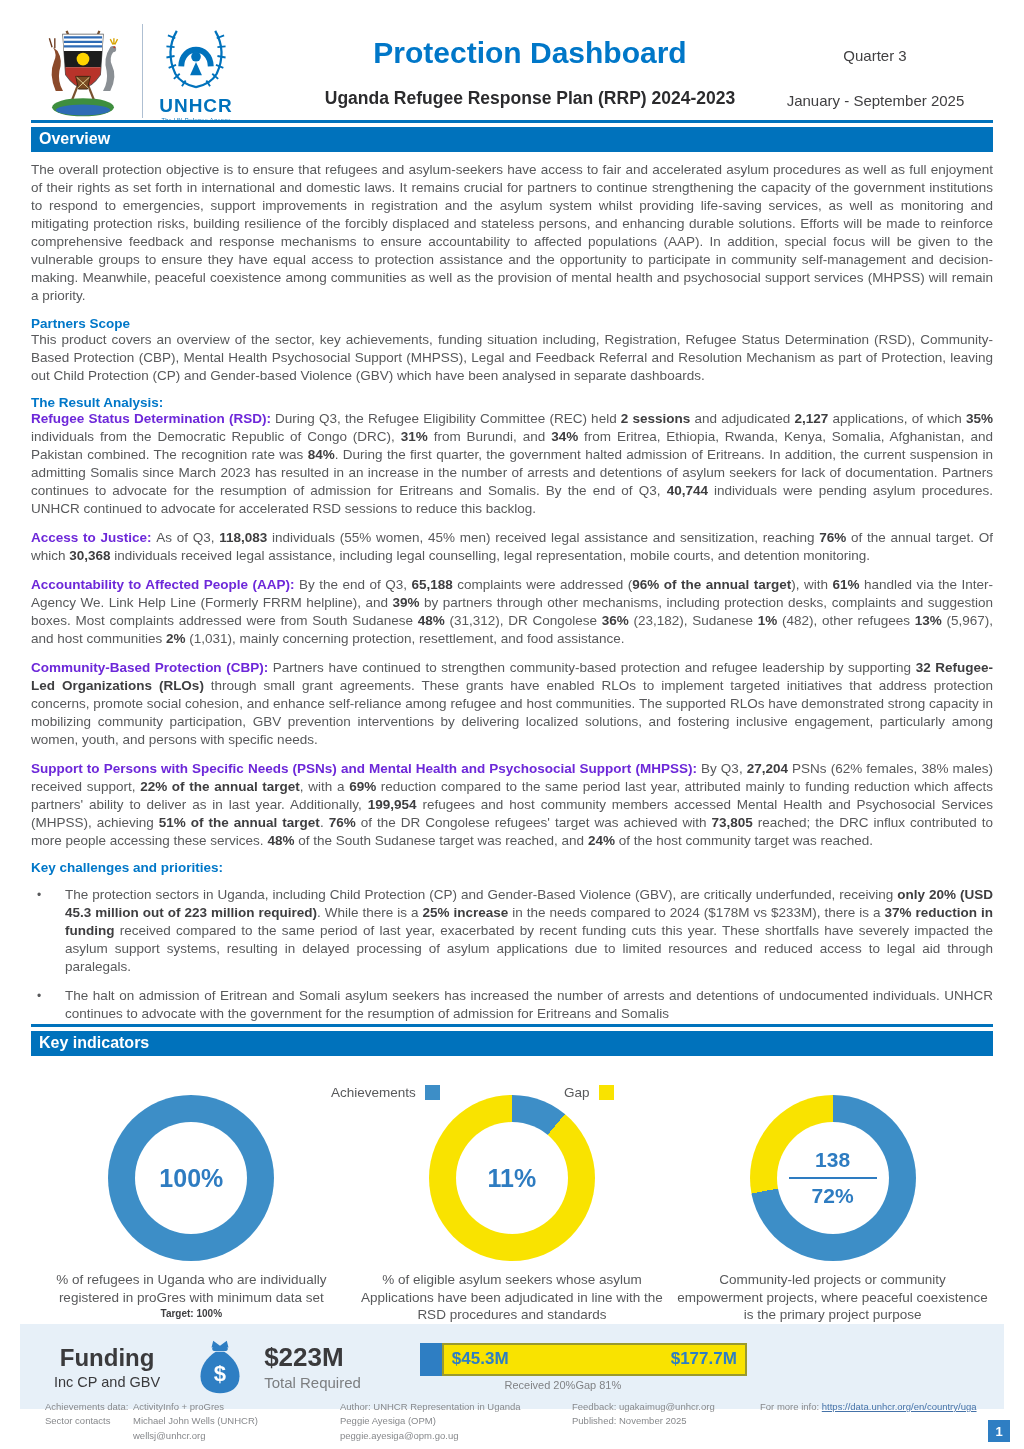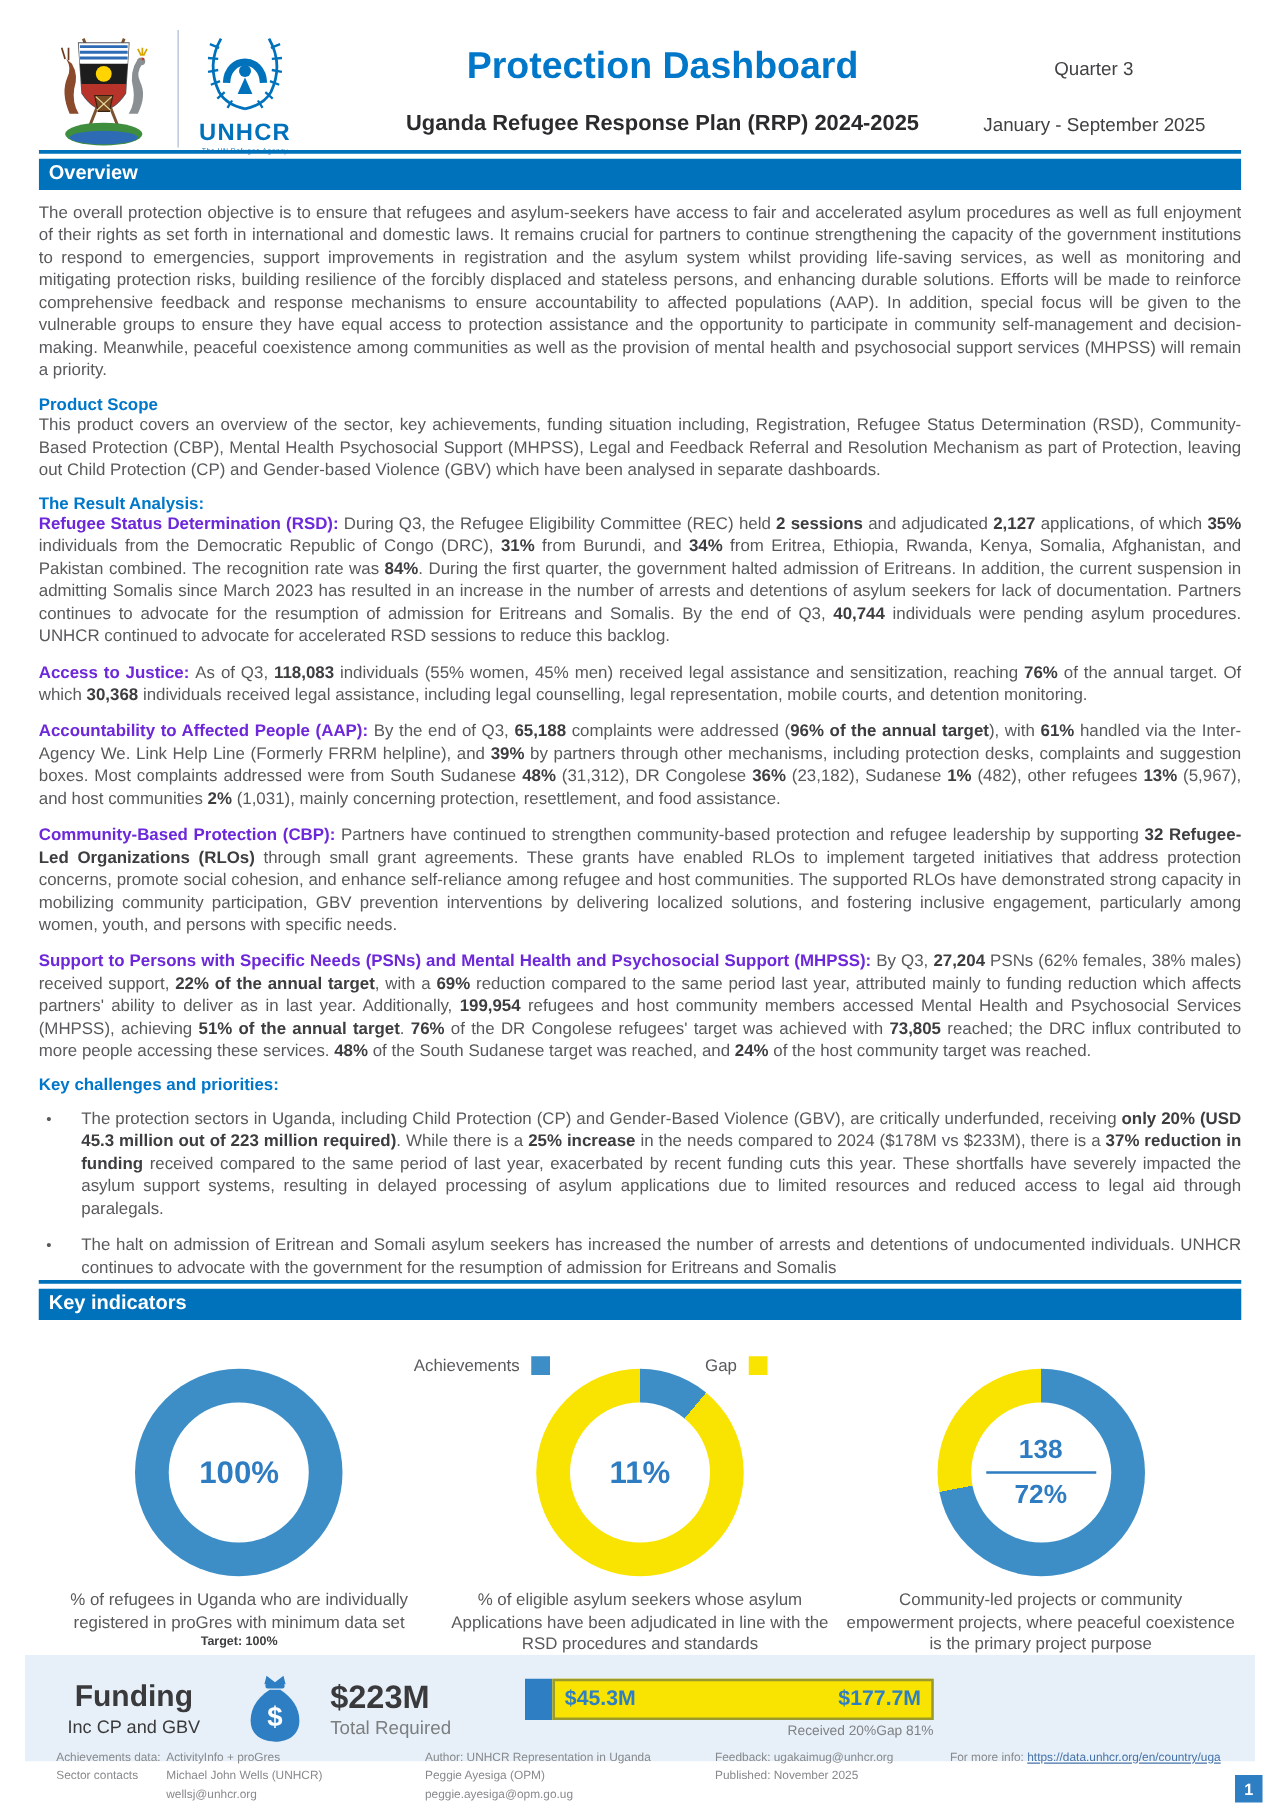--- a/index.html
+++ b/index.html
@@ -68,21 +68,21 @@
   .moneybag { margin-left:34px; width:52px; height:56px; }
   .total-block { margin-left:18px; }
   .total-amount { font-size:26px; font-weight:bold; color:#3A3A3C; }
   .total-label { font-size:15px; color:#7C7E80; margin-top:1px; }
   .bar-block { margin-left:18px; width:368px; }
   .fund-bar { display:flex; height:33px; width:100%;padding-left:41px; }
   .fund-bar-blue { width:22px; background:#2E7EC3; }
   .fund-bar-yellow { flex:1; background:#F9E300; border:2px solid #9a9a2e; display:flex;
     align-items:center; justify-content:space-between; padding:0 8px; }
   .fund-amt { font-size:17px; font-weight:bold; color:#2E7EC3; }
-  .fund-bar-labels { display:flex; justify-content:flex-end; font-size:11px; color:#808285; margin-top:3px; }
+  .fund-bar-labels { display:flex; justify-content:center; font-size:11px; color:#808285; margin-top:3px; }
   
   .footer { position:absolute; left:45px; top:1400px; width:960px; display:flex;
     font-size:9.5px; color:#87898C; line-height:1.5; }
   .fcol1 { width:295px; }
   .fcol1-grid { display:flex; }
   .fcol1-labels { width:88px; }
   .fcol2 { width:232px; }
   .fcol3 { width:188px; }
   .fcol4 { flex:1; }
   .flink { color:#4472A8; text-decoration:underline; }
@@ -127,31 +127,31 @@
         </g>
         <path d="M30 60 C31 30 69 30 70 60" stroke-width="8"></path>
       </g>
       <circle cx="50" cy="47" r="6.5" fill="#0072BC"></circle>
       <path d="M42 72 L50 54 L58 72 Z" fill="#0072BC"></path>
     </svg>
     <div class="unhcr-word">UNHCR</div>
     <div class="unhcr-tag">The UN Refugee Agency</div>
   </div>
   <div class="doc-title">Protection Dashboard</div>
-  <div class="doc-subtitle">Uganda Refugee Response Plan (RRP) 2024-2025</div>
+  <div class="doc-subtitle">Uganda Refugee Response Plan (RRP) 2024-2023</div>
   <div class="hdr-quarter">Quarter 3</div>
   <div class="hdr-period">January - September 2025</div>
 
   <div class="overview-wrap">
     <div class="rule"></div>
     <div class="banner">Overview</div>
 
     <p class="body-text para"><span>The overall protection objective is to ensure that refugees and asylum-seekers have access to fair and accelerated asylum procedures as well as full enjoyment of their rights as set forth in international and domestic laws. It remains crucial for partners to continue strengthening the capacity of the government institutions to respond to emergencies, support improvements in registration and the asylum system whilst providing life-saving services, as well as monitoring and mitigating protection risks, building resilience of the forcibly displaced and stateless persons, and enhancing durable solutions. Efforts will be made to reinforce comprehensive feedback and response mechanisms to ensure accountability to affected populations (AAP). In addition, special focus will be given to the vulnerable groups to ensure they have equal access to protection assistance and the opportunity to participate in community self-management and decision-making. Meanwhile, peaceful coexistence among communities as well as the provision of mental health and psychosocial support services (MHPSS) will remain a priority.</span></p>
 
-    <div class="h-blue mt">Product Scope</div>
+    <div class="h-blue mt">Partners Scope</div>
     <p class="body-text"><span>This product covers an overview of the sector, key achievements, funding situation including, Registration, Refugee Status Determination (RSD), Community-Based Protection (CBP), Mental Health Psychosocial Support (MHPSS), Legal and Feedback Referral and Resolution Mechanism as part of Protection, leaving out Child Protection (CP) and Gender-based Violence (GBV) which have been analysed in separate dashboards.</span></p>
 
     <div class="h-blue mt">The Result Analysis:</div>
     <p class="body-text"><span class="seg-h">Refugee Status Determination (RSD): </span><span>During Q3, the Refugee Eligibility Committee (REC) held </span><span class="seg-b">2 sessions</span><span> and adjudicated </span><span class="seg-b">2,127</span><span> applications, of which </span><span class="seg-b">35%</span><span> individuals from the Democratic Republic of Congo (DRC), </span><span class="seg-b">31%</span><span> from Burundi, and </span><span class="seg-b">34%</span><span> from Eritrea, Ethiopia, Rwanda, Kenya, Somalia, Afghanistan, and Pakistan combined. The recognition rate was </span><span class="seg-b">84%</span><span>. During the first quarter, the government halted admission of Eritreans. In addition, the current suspension in admitting Somalis since March 2023 has resulted in an increase in the number of arrests and detentions of asylum seekers for lack of documentation. Partners continues to advocate for the resumption of admission for Eritreans and Somalis. By the end of Q3, </span><span class="seg-b">40,744</span><span> individuals were pending asylum procedures. UNHCR continued to advocate for accelerated RSD sessions to reduce this backlog.</span></p>
     <p class="body-text sect"><span class="seg-h">Access to Justice: </span><span>As of Q3, </span><span class="seg-b">118,083</span><span> individuals (55% women, 45% men) received legal assistance and sensitization, reaching </span><span class="seg-b">76%</span><span> of the annual target. Of which </span><span class="seg-b">30,368</span><span> individuals received legal assistance, including legal counselling, legal representation, mobile courts, and detention monitoring.</span></p>
     <p class="body-text sect"><span class="seg-h">Accountability to Affected People (AAP): </span><span>By the end of Q3, </span><span class="seg-b">65,188</span><span> complaints were addressed (</span><span class="seg-b">96% of the annual target</span><span>), with </span><span class="seg-b">61%</span><span> handled via the Inter-Agency We. Link Help Line (Formerly FRRM helpline), and </span><span class="seg-b">39%</span><span> by partners through other mechanisms, including protection desks, complaints and suggestion boxes. Most complaints addressed were from South Sudanese </span><span class="seg-b">48%</span><span> (31,312), DR Congolese </span><span class="seg-b">36%</span><span> (23,182), Sudanese </span><span class="seg-b">1%</span><span> (482), other refugees </span><span class="seg-b">13%</span><span> (5,967), and host communities </span><span class="seg-b">2%</span><span> (1,031), mainly concerning protection, resettlement, and food assistance.</span></p>
     <p class="body-text sect"><span class="seg-h">Community-Based Protection (CBP): </span><span>Partners have continued to strengthen community-based protection and refugee leadership by supporting </span><span class="seg-b">32 Refugee-Led Organizations (RLOs)</span><span> through small grant agreements. These grants have enabled RLOs to implement targeted initiatives that address protection concerns, promote social cohesion, and enhance self-reliance among refugee and host communities. The supported RLOs have demonstrated strong capacity in mobilizing community participation, GBV prevention interventions by delivering localized solutions, and fostering inclusive engagement, particularly among women, youth, and persons with specific needs.</span></p>
     <p class="body-text sect"><span class="seg-h">Support to Persons with Specific Needs (PSNs) and Mental Health and Psychosocial Support (MHPSS): </span><span>By Q3, </span><span class="seg-b">27,204</span><span> PSNs (62% females, 38% males) received support, </span><span class="seg-b">22% of the annual target</span><span>, with a </span><span class="seg-b">69%</span><span> reduction compared to the same period last year, attributed mainly to funding reduction which affects partners' ability to deliver as in last year. Additionally, </span><span class="seg-b">199,954</span><span> refugees and host community members accessed Mental Health and Psychosocial Services (MHPSS), achieving </span><span class="seg-b">51% of the annual target</span><span>. </span><span class="seg-b">76%</span><span> of the DR Congolese refugees' target was achieved with </span><span class="seg-b">73,805</span><span> reached; the DRC influx contributed to more people accessing these services. </span><span class="seg-b">48%</span><span> of the South Sudanese target was reached, and </span><span class="seg-b">24%</span><span> of the host community target was reached.</span></p>
 
     <div class="h-blue mt">Key challenges and priorities:</div>

